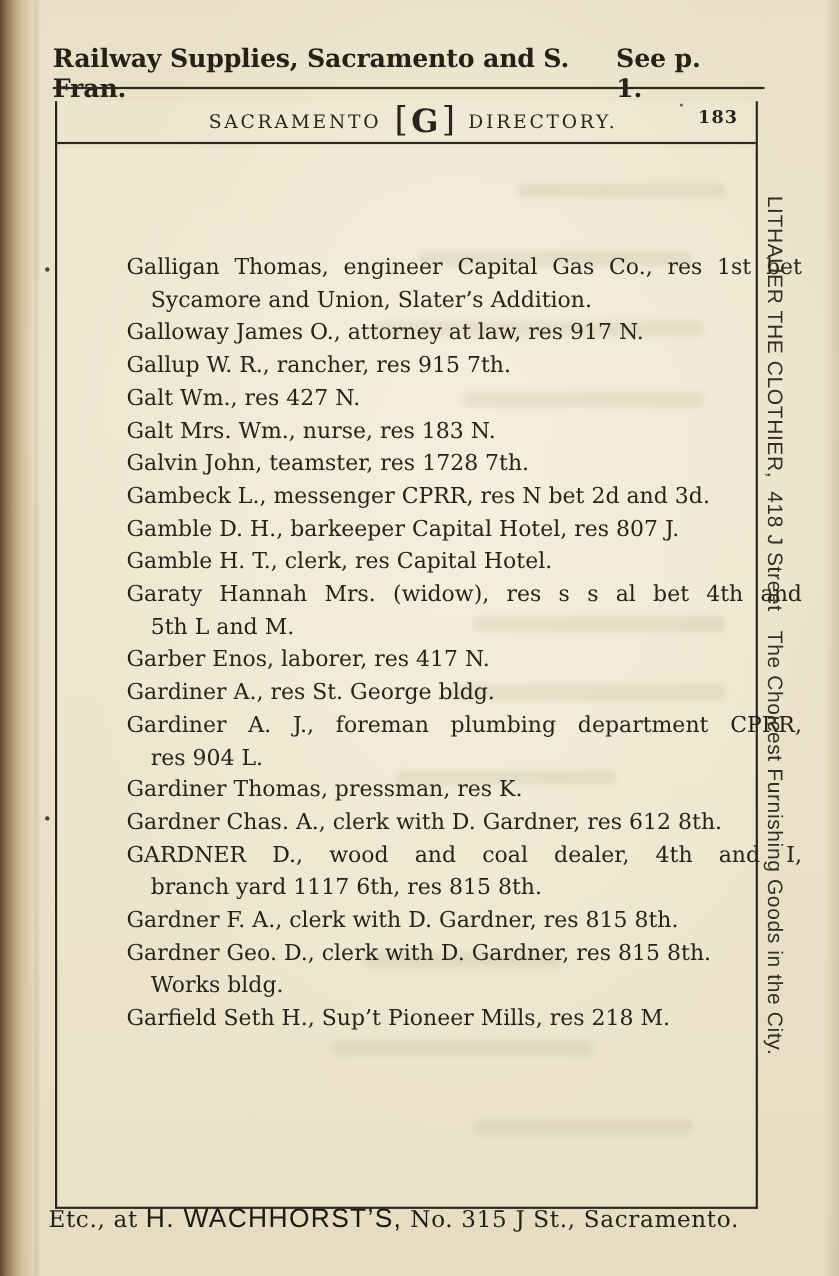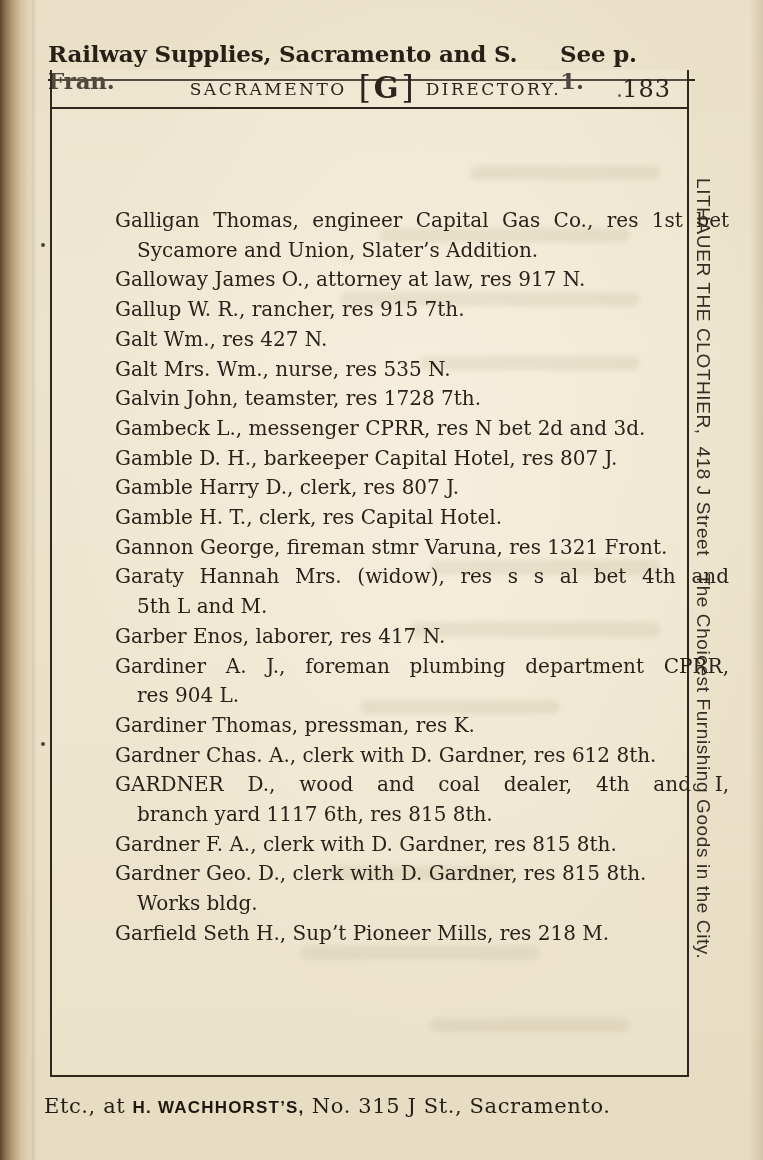--- a/index.html
+++ b/index.html
@@ -33,37 +33,37 @@
     position:absolute;left:48px;top:40px;width:614px;
     display:flex;justify-content:space-between;align-items:baseline;
     font-weight:700;font-size:23px;letter-spacing:-0.2px;color:#2620168;
     color:#262016;
   }
   .rule-a{
     position:absolute;left:48px;top:79px;width:647px;height:2px;background:#2d271e;
   }
   
   .main-box{
-    position:absolute;left:50px;top:70px;width:635px;height:1005px;
+    position:absolute;left:50px;top:92px;width:635px;height:1005px;
     border-left:2px solid #2d271e;border-right:2px solid #2d271e;border-bottom:2px solid #2d271e;
     background:rgba(255,250,240,.18);
   }
   .box-header{
     position:relative;height:37px;border-bottom:2px solid #2d271e;
     display:flex;align-items:center;justify-content:center;
   }
   .header-center{
     display:flex;align-items:center;gap:12px;transform:translateX(6px);
     font-size:17px;letter-spacing:2.5px;color:#2a241c;
   }
   .bracket-g{display:flex;align-items:center;letter-spacing:0;}
   .bracket{font-size:31px;font-weight:400;line-height:1;transform:translateY(-1px);}
   .big-g{font-size:29px;font-weight:700;line-height:1;margin:0 3px;}
   .page-number{
-    position:absolute;right:16px;top:5px;font-size:24px;letter-spacing:1px;color:#2a241c;
+    position:absolute;right:16px;top:5px;font-size:16px;letter-spacing:1px;color:#2a241c;font-weight:bold;
   }
   
   .entries{
     position:absolute;left:63px;top:136px;width:614px;
     font-size:20px;line-height:29.7px;color:#29221a;
   }
   .entry{margin:0;}
   .line{white-space:nowrap;}
   .line.cont{padding-left:22px;}
   .line.just{text-align:justify;text-align-last:justify;text-justify:inter-word;}
@@ -74,22 +74,22 @@
     font-family:"Liberation Sans", sans-serif;
     font-size:19px;letter-spacing:.6px;color:#332d24;
     white-space:pre;
   }
   
   .bottom-ad{
     position:absolute;left:44px;top:1094px;width:668px;
     font-size:21px;color:#241e16;letter-spacing:.6px;white-space:nowrap;
   }
   .bottom-ad .merchant{
-    font-family:"Liberation Sans", sans-serif;font-weight:700;
-    font-size:17px;letter-spacing:1.2px;color:#1d1811;
+    font-family:"Liberation Sans", sans-serif;font-weight:400;
+    font-size:24px;letter-spacing:1.2px;color:#1d1811;
   }
   
   .ghost{
     position:absolute;background:rgba(150,142,100,.17);
     filter:blur(2.5px);border-radius:7px;pointer-events:none;
   }
   .speck{position:absolute;background:#4a4134;border-radius:50%;}
 </style>
 </head>
 <body>
@@ -145,46 +145,43 @@
         <div class="entry">
           <div class="line">Galloway James O., attorney at law, res 917 N.</div>
         </div>
         <div class="entry">
           <div class="line">Gallup W. R., rancher, res 915 7th.</div>
         </div>
         <div class="entry">
           <div class="line">Galt Wm., res 427 N.</div>
         </div>
         <div class="entry">
-          <div class="line">Galt Mrs. Wm., nurse, res 535 N.</div>
+          <div class="line">Galt Mrs. Wm., nurse, res 183 N.</div>
         </div>
         <div class="entry">
           <div class="line">Galvin John, teamster, res 1728 7th.</div>
         </div>
         <div class="entry">
           <div class="line">Gambeck L., messenger CPRR, res N bet 2d and 3d.</div>
         </div>
         <div class="entry">
           <div class="line">Gamble D. H., barkeeper Capital Hotel, res 807 J.</div>
         </div>
         <div class="entry">
-          <div class="line">Gamble Harry D., clerk, res 807 J.</div>
-        </div>
-        <div class="entry">
           <div class="line">Gamble H. T., clerk, res Capital Hotel.</div>
-        </div>
-        <div class="entry">
-          <div class="line">Gannon George, fireman stmr Varuna, res 1321 Front.</div>
         </div>
         <div class="entry">
           <div class="line just">Garaty Hannah Mrs. (widow), res s s al bet 4th and</div>
           <div class="line cont">5th L and M.</div>
         </div>
         <div class="entry">
           <div class="line">Garber Enos, laborer, res 417 N.</div>
+        </div>
+        <div class="entry">
+          <div class="line">Gardiner A., res St. George bldg.</div>
         </div>
         <div class="entry">
           <div class="line just">Gardiner A. J., foreman plumbing department CPRR,</div>
           <div class="line cont">res 904 L.</div>
         </div>
         <div class="entry">
           <div class="line">Gardiner Thomas, pressman, res K.</div>
         </div>
         <div class="entry">
           <div class="line">Gardner Chas. A., clerk with D. Gardner, res 612 8th.</div>

